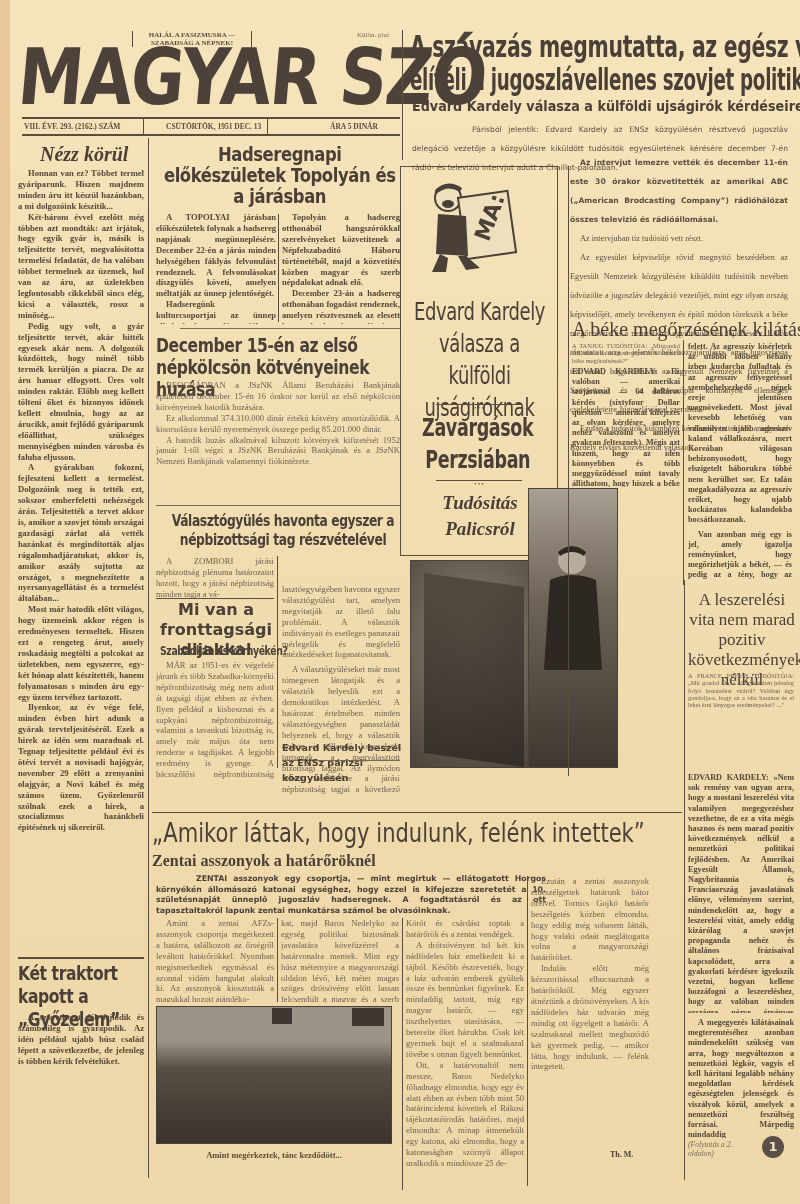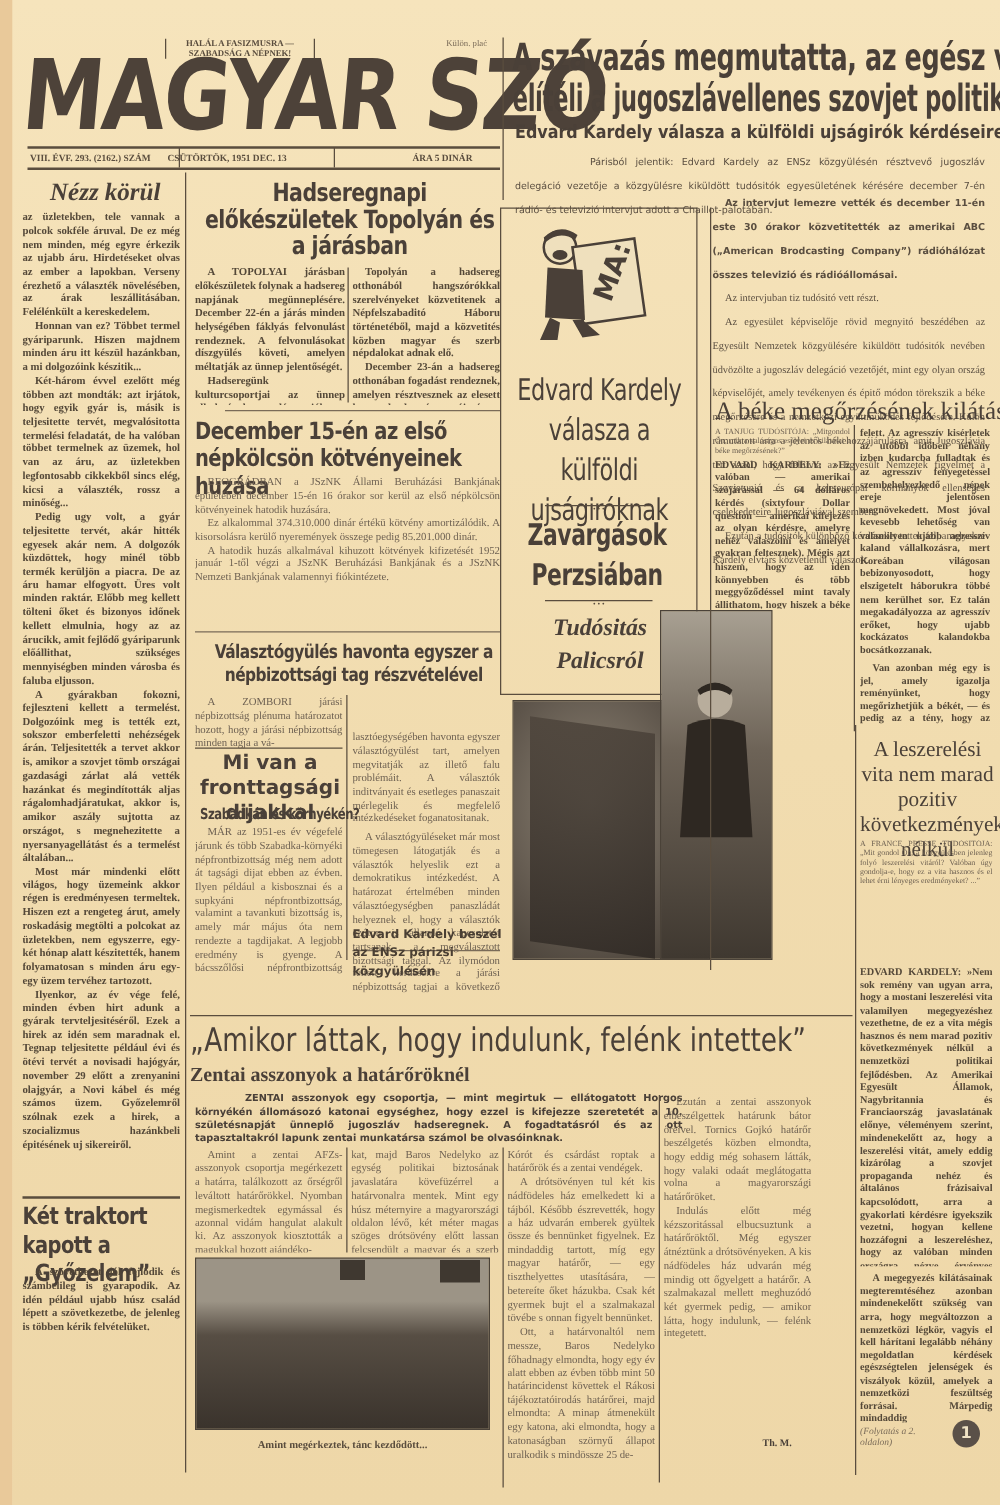--- a/index.html
+++ b/index.html
@@ -43,21 +43,21 @@
   <div class="abs" style="left:122px;top:31px;width:120px;text-align:center;font-family:'Liberation Serif',serif;font-size:7px;font-weight:bold;line-height:8px;color:#5a4d3e;border-left:1px solid #5a4d3e;border-right:1px solid #5a4d3e;">
     <div>HALÁL A FASIZMUSRA —</div>
     <div>SZABADSÁG A NÉPNEK!</div>
   </div>
   <div class="abs" style="left:347px;top:31px;font-size:7px;color:#7a6b58;">Külön. plać</div>
   <div class="abs" style="left:12px;top:38px;font-family:'DejaVu Sans',sans-serif;font-weight:bold;font-size:78px;line-height:78px;color:#4d4239;letter-spacing:-2px;transform:scaleX(0.84) skewX(-6deg);transform-origin:left top;white-space:nowrap;">MAGYAR SZÓ</div>
   <div class="rule-h" style="left:12px;top:117px;width:378px;"></div>
   <div class="rule-h" style="left:12px;top:134px;width:378px;"></div>
   <div class="abs" style="left:14px;top:122px;font-size:7.5px;font-weight:bold;color:#5a4d3e;white-space:nowrap;">VIII. ÉVF. 293. (2162.) SZÁM</div>
   <div class="rule-v" style="left:133px;top:118px;height:16px;width:1px;"></div>
-  <div class="abs" style="left:124px;top:122px;font-size:7.5px;font-weight:bold;color:#5a4d3e;white-space:nowrap;">CSÜTÖRTÖK, 1951 DEC. 13</div>
+  <div class="abs" style="left:156px;top:122px;font-size:7.5px;font-weight:bold;color:#5a4d3e;white-space:nowrap;">CSÜTÖRTÖK, 1951 DEC. 13</div>
   <div class="rule-v" style="left:257px;top:118px;height:16px;width:1px;"></div>
   <div class="abs" style="left:320px;top:122px;font-size:7.5px;font-weight:bold;color:#5a4d3e;white-space:nowrap;">ÁRA 5 DINÁR</div>
 
   <div class="rule-v" style="left:392px;top:30px;height:130px;width:1px;"></div>
   <div class="abs cond" style="left:400px;top:30px;font-size:30px;line-height:34px;white-space:nowrap;color:#4a4038;transform:scaleX(0.68);">A szavazás megmutatta, az egész világ</div>
   <div class="abs cond" style="left:400px;top:63px;font-size:30px;line-height:34px;white-space:nowrap;color:#4a4038;transform:scaleX(0.61);">elítéli a jugoszlávellenes szovjet politikát</div>
   <div class="abs" style="left:402px;top:98px;font-family:'DejaVu Sans',sans-serif;font-weight:bold;font-size:14.5px;white-space:nowrap;color:#4a4038;transform:scaleX(0.88);transform-origin:left top;">Edvard Kardely válasza a külföldi ujságirók kérdéseire</div>
   <div class="abs sans-body" style="left:402px;top:120px;width:376px;text-align:justify;text-indent:60px;">Párisból jelentik: Edvard Kardely az ENSz közgyülésén résztvevő jugoszláv delegáció vezetője a közgyülésre kiküldött tudósitók egyesületének kérésére december 7-én rádió- és televizió intervjut adott a Chaillot-palotában.</div>
   <div class="abs sans-body" style="left:560px;top:153px;width:218px;text-align:justify;">
     <p style="text-indent:10px;font-weight:bold;">Az intervjut lemezre vették és december 11-én este 30 órakor közvetitették az amerikai ABC („American Brodcasting Company”) rádióhálózat összes televizió és rádióállomásai.</p>
@@ -80,26 +80,25 @@
   <div class="abs body-text bold" style="left:678px;top:773px;width:106px;height:240px;font-size:8.2px;line-height:10.2px;">EDVARD KARDELY: »Nem sok remény van ugyan arra, hogy a mostani leszerelési vita valamilyen megegyezéshez vezethetne, de ez a vita mégis hasznos és nem marad pozitiv következmények nélkül a nemzetközi politikai fejlődésben. Az Amerikai Egyesült Államok, Nagybritannia és Franciaország javaslatának előnye, véleményem szerint, mindenekelőtt az, hogy a leszerelési vitát, amely eddig kizárólag a szovjet propaganda nehéz és általános frázisaival kapcsolódott, arra a gyakorlati kérdésre igyekszik vezetni, hogyan kellene hozzáfogni a leszereléshez, hogy az valóban minden országra nézve érvényes legyen. Ennek a javaslatnak egyes megszövegezéseiről lehetnek ugyan eltérő vélemények, de egészében véve ez a javaslat mégis lépést jelent előre a propagandától a valóságos megoldás felé.</div>
   <div class="abs body-text bold" style="left:678px;top:1018px;width:106px;height:120px;font-size:8.2px;line-height:10.2px;text-indent:10px;">A megegyezés kilátásainak megteremtéséhez azonban mindenekelőtt szükség van arra, hogy megváltozzon a nemzetközi légkör, vagyis el kell hárítani legalább néhány megoldatlan kérdések egészségtelen jelenségek és viszályok közül, amelyek a nemzetközi feszültség forrásai. Márpedig mindaddig</div>
   <div class="abs" style="left:678px;top:1140px;width:60px;font-size:7.6px;font-style:italic;color:#7a6b58;">(Folytatás a 2. oldalon)</div>
   <div class="abs" style="left:752px;top:1136px;width:22px;height:22px;border-radius:50%;background:#5a5048;color:#efe2c4;font-family:'DejaVu Sans',sans-serif;font-weight:bold;font-size:13px;text-align:center;line-height:22px;">
     <span>1</span>
   </div>
 
   <div class="rule-v" style="left:138px;top:138px;height:1040px;width:1px;"></div>
   <div class="abs" style="left:30px;top:143px;font-family:'Liberation Serif',serif;font-weight:bold;font-style:italic;font-size:20px;color:#4a4038;">Nézz körül</div>
   <div class="abs body-text bold" style="left:8px;top:168px;width:126px;height:780px;">
-    <p style="text-indent:0;">az üzletekben, tele vannak a polcok sokféle áruval. De ez még nem minden, még egyre érkezik az ujabb áru. Hirdetéseket olvas az ember a lapokban. Verseny érezhető a választék növelésében, az árak leszállitásában. Felélénkült a kereskedelem.</p>
     <p>Honnan van ez? Többet termel gyáriparunk. Hiszen majdnem minden áru itt készül hazánkban, a mi dolgozóink készitik...</p>
     <p>Két-három évvel ezelőtt még többen azt mondták: azt irjátok, hogy egyik gyár is, másik is teljesitette tervét, megvalósitotta termelési feladatát, de ha valóban többet termelnek az üzemek, hol van az áru, az üzletekben legfontosabb cikkekből sincs elég, kicsi a választék, rossz a minőség...</p>
     <p>Pedig ugy volt, a gyár teljesitette tervét, akár hitték egyesek akár nem. A dolgozók küzdöttek, hogy minél több termék kerüljön a piacra. De az áru hamar elfogyott. Üres volt minden raktár. Előbb meg kellett tölteni őket és bizonyos időnek kellett elmulnia, hogy az az árucikk, amit fejlődő gyáriparunk előállithat, szükséges mennyiségben minden városba és faluba eljusson.</p>
     <p>A gyárakban fokozni, fejleszteni kellett a termelést. Dolgozóink meg is tették ezt, sokszor emberfeletti nehézségek árán. Teljesitették a tervet akkor is, amikor a szovjet tömb országai gazdasági zárlat alá vették hazánkat és megindították aljas rágalomhadjáratukat, akkor is, amikor aszály sujtotta az országot, s megnehezitette a nyersanyagellátást és a termelést általában...</p>
-    <p>Most már mindenki előtt világos, hogy üzemeink akkor régen is eredményesen termeltek. Hiszen ezt a rengeteg árut, amely roskadásig megtölti a polcokat az üzletekben, nem egyszerre, egy-két hónap alatt készitették, hanem folyamatosan s minden áru egy-egy üzem tervéhez tartozott.</p>
+    <p>Most már hatodik előtt világos, hogy üzemeink akkor régen is eredményesen termeltek. Hiszen ezt a rengeteg árut, amely roskadásig megtölti a polcokat az üzletekben, nem egyszerre, egy-két hónap alatt készitették, hanem folyamatosan s minden áru egy-egy üzem tervéhez tartozott.</p>
     <p>Ilyenkor, az év vége felé, minden évben hirt adunk a gyárak tervteljesitéséről. Ezek a hirek az idén sem maradnak el. Tegnap teljesitette például évi és ötévi tervét a novisadi hajógyár, november 29 előtt a zrenyanini olajgyár, a Novi kábel és még számos üzem. Győzelemről szólnak ezek a hirek, a szocializmus hazánkbeli épitésének uj sikereiről.</p>
   </div>
   <div class="rule-h" style="left:8px;top:957px;width:126px;"></div>
   <div class="abs cond" style="left:8px;top:962px;width:150px;font-size:19px;line-height:23px;color:#4a4038;transform:scaleX(0.82);">Két traktort kapott a „Győzelem”</div>
   <div class="abs body-text bold" style="left:8px;top:1008px;width:126px;height:150px;">
     <p style="margin-top:4px;">A szövetkezet jól fejlődik és számbelileg is gyarapodik. Az idén például ujabb húsz család lépett a szövetkezetbe, de jelenleg is többen kérik felvételüket.</p>
   </div>
 
   <div class="abs cond" style="left:150px;top:144px;width:292px;font-size:20px;line-height:21px;text-align:center;color:#4a4038;transform:scaleX(0.82);">Hadseregnapi előkészületek Topolyán és a járásban</div>
   <div class="abs body-text bold" style="left:146px;top:212px;width:120px;height:112px;">

